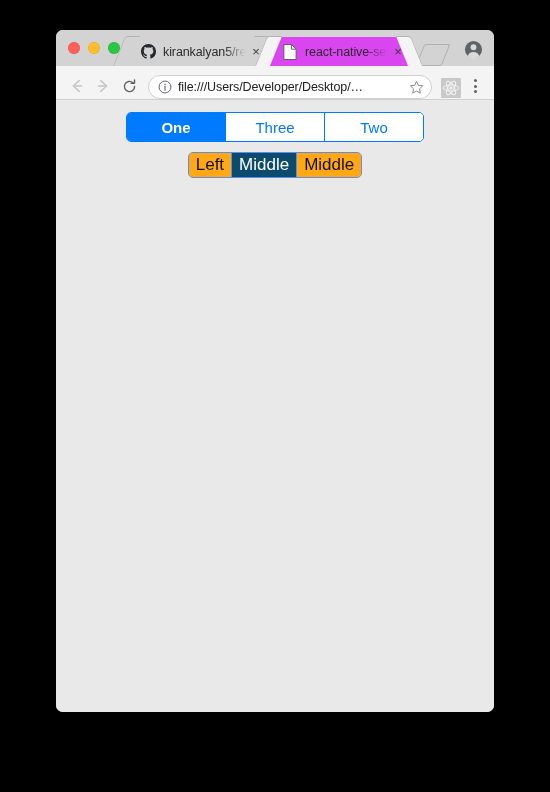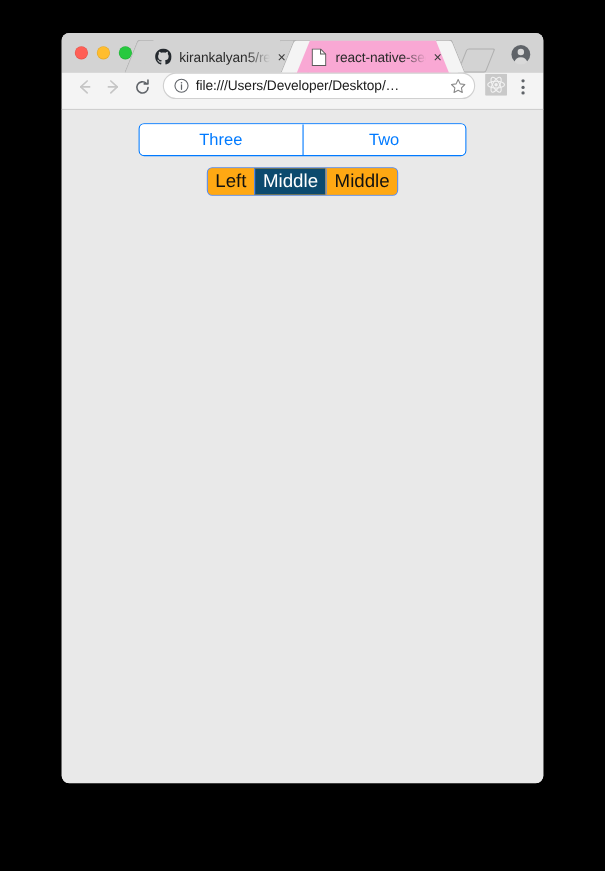--- a/index.html
+++ b/index.html
@@ -86,21 +86,21 @@
   .tab::after {
     right: -7px;
     transform: skewX(22deg);
     border-right: 1px solid #b4b4b4;
     border-top-right-radius: 3px;
   }
   .tab.inactive {
     background: #d3d3d3;
   }
   .tab.active {
-    background: #f9a8d4;
+    background: #d946ef;
     z-index: 5;
     margin-top: 26px;
   }
   .tab.active::before, .tab.active::after { background: #f4f4f4; }
 
   .tab-favicon {
     flex: 0 0 auto;
     width: 16px; height: 16px;
     margin-right: 7px;
     position: relative;
@@ -148,21 +148,21 @@
     width: 22px; height: 22px;
     display: flex; align-items: center; justify-content: center;
   }
 
   
   .toolbar {
     height: 34px;
     background: #f4f4f4;
     border-bottom: 1px solid #cfcfcf;
     display: flex;
-    align-items: flex-start;
+    align-items: flex-end;
     padding: 0 8px;
     gap: 0;
   }
   .nav-btn {
     width: 26px; height: 26px;
     display: flex; align-items: center; justify-content: center;
     border-radius: 50%;
     flex: 0 0 auto;
   }
 
@@ -388,20 +388,23 @@
     <div class="menu-btn">
       <span class="menu-dot"></span>
       <span class="menu-dot"></span>
       <span class="menu-dot"></span>
     </div>
   </div>
 
   <div class="page">
 
     <div class="seg-ios">
+      <div class="seg selected">
+        <span>One</span>
+      </div>
       <div class="seg">
         <span>Three</span>
       </div>
       <div class="seg">
         <span>Two</span>
       </div>
     </div>
 
     <div class="seg-custom-wrap">
       <div class="seg-custom">

